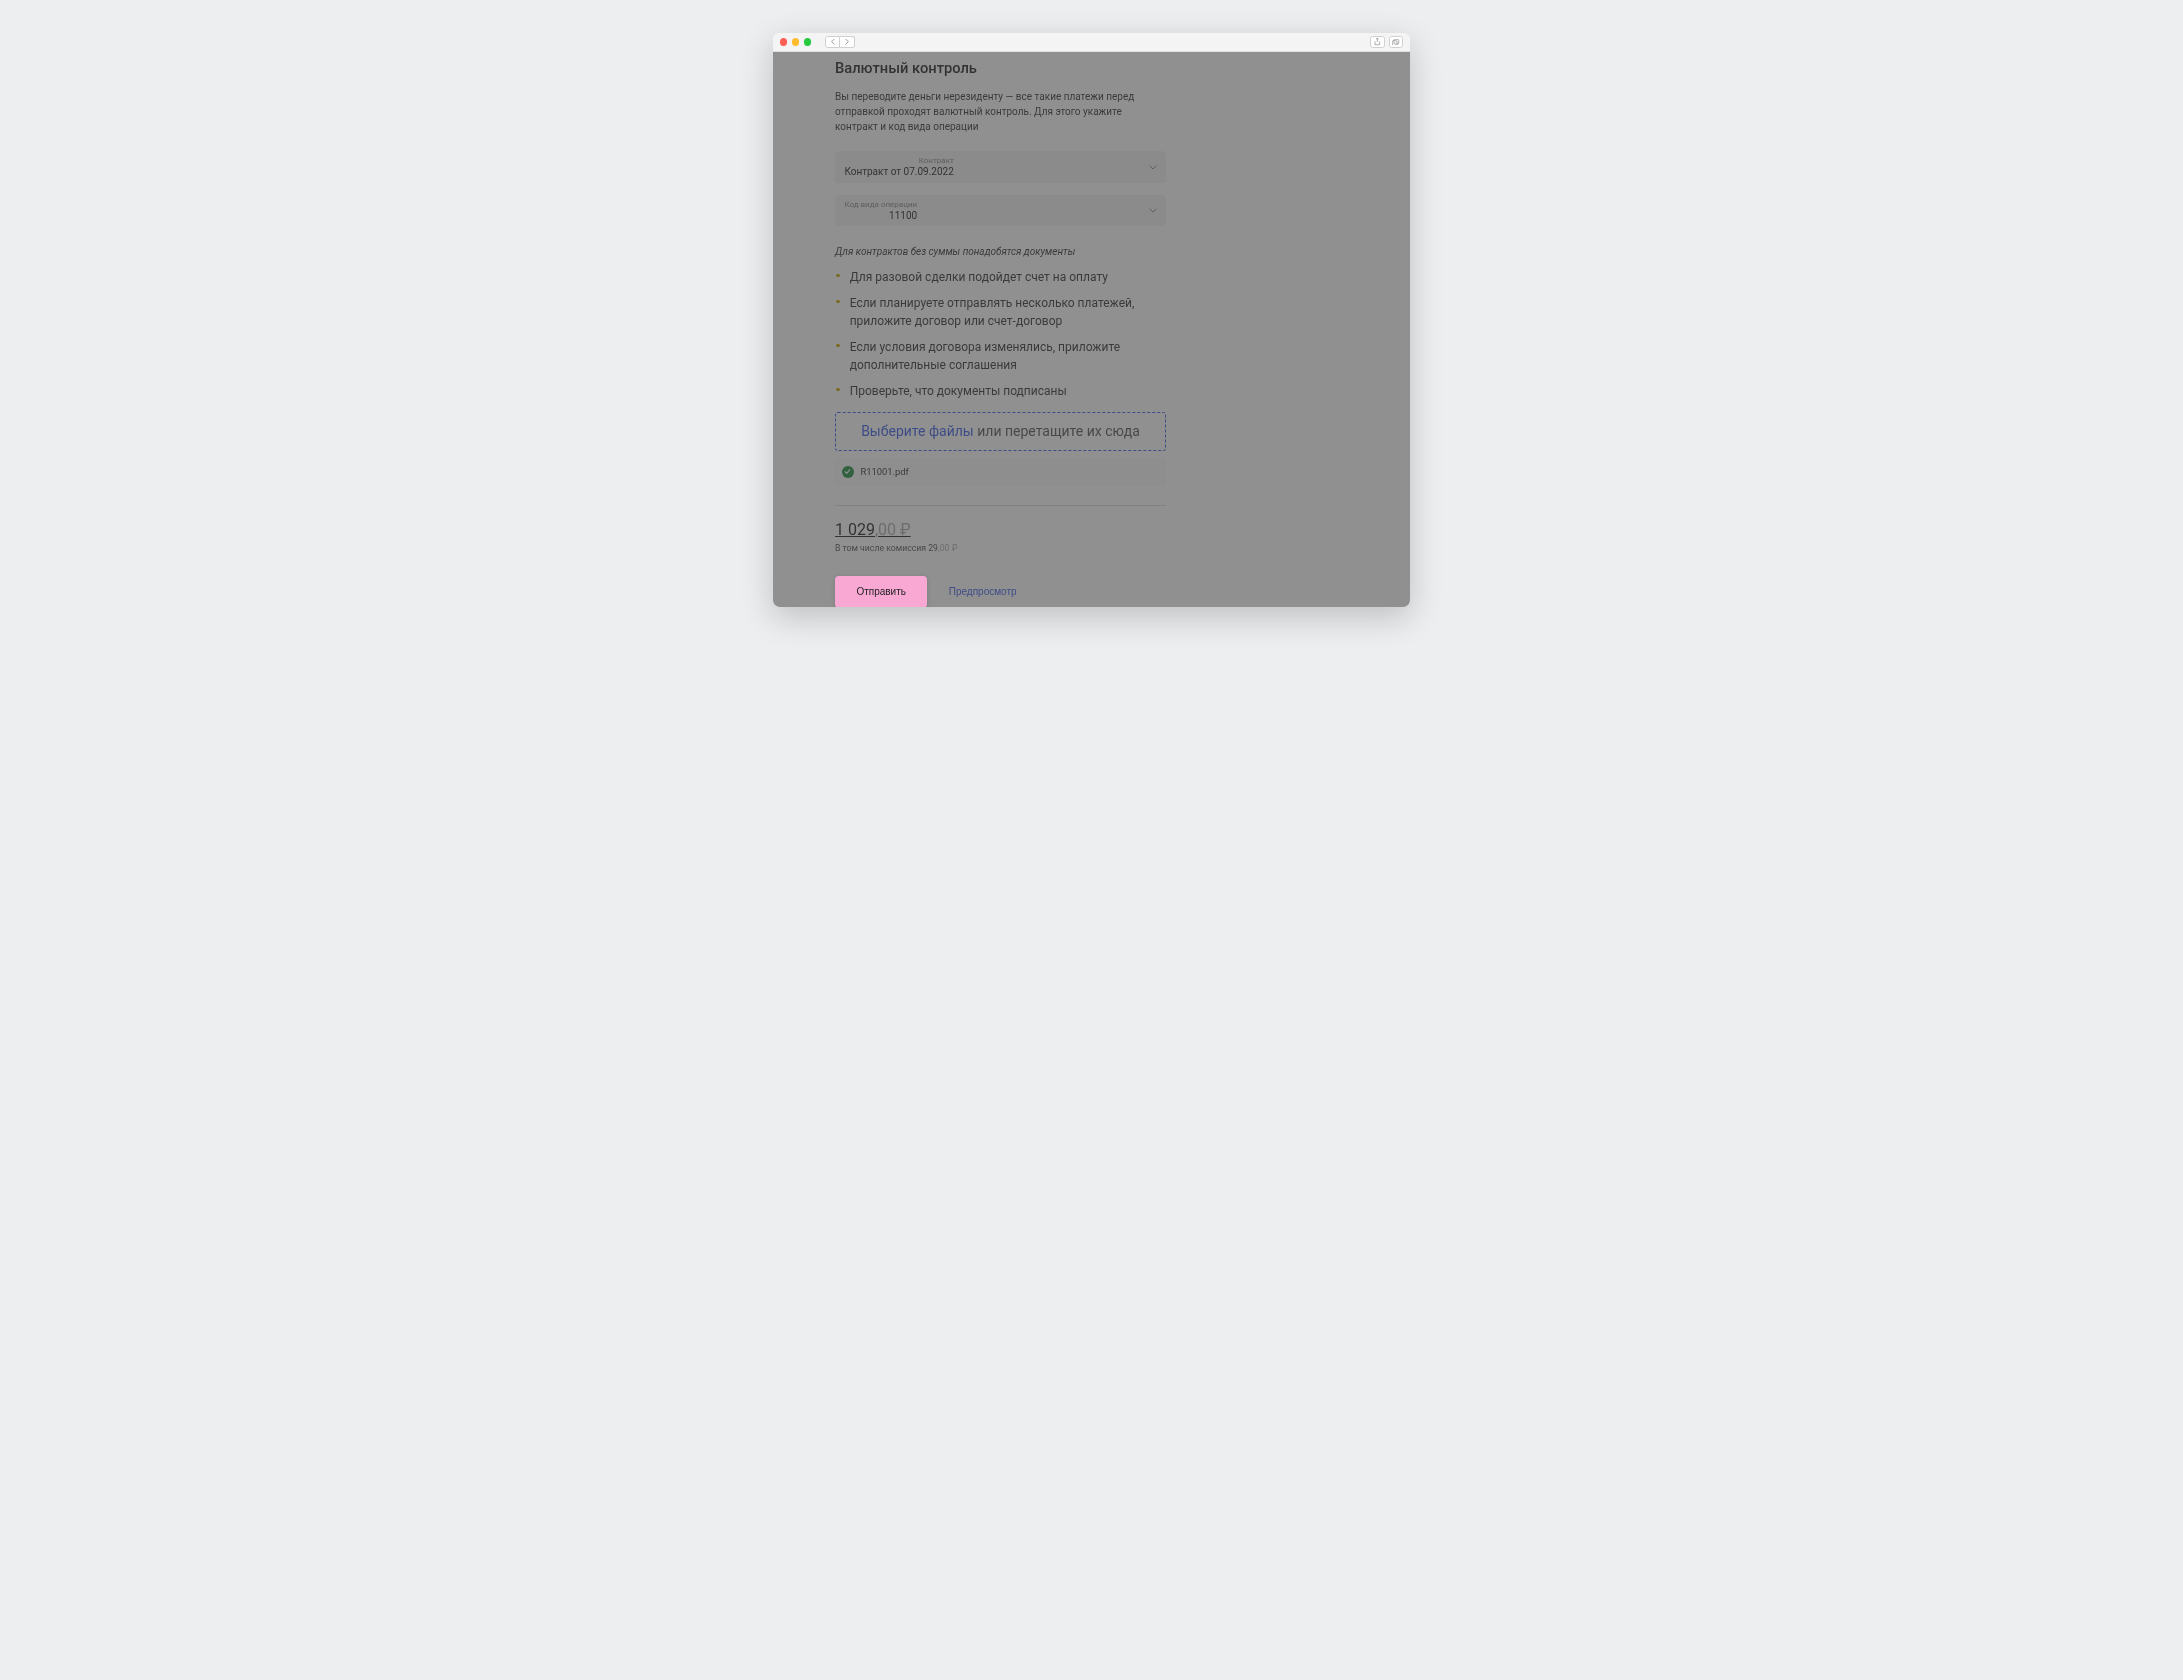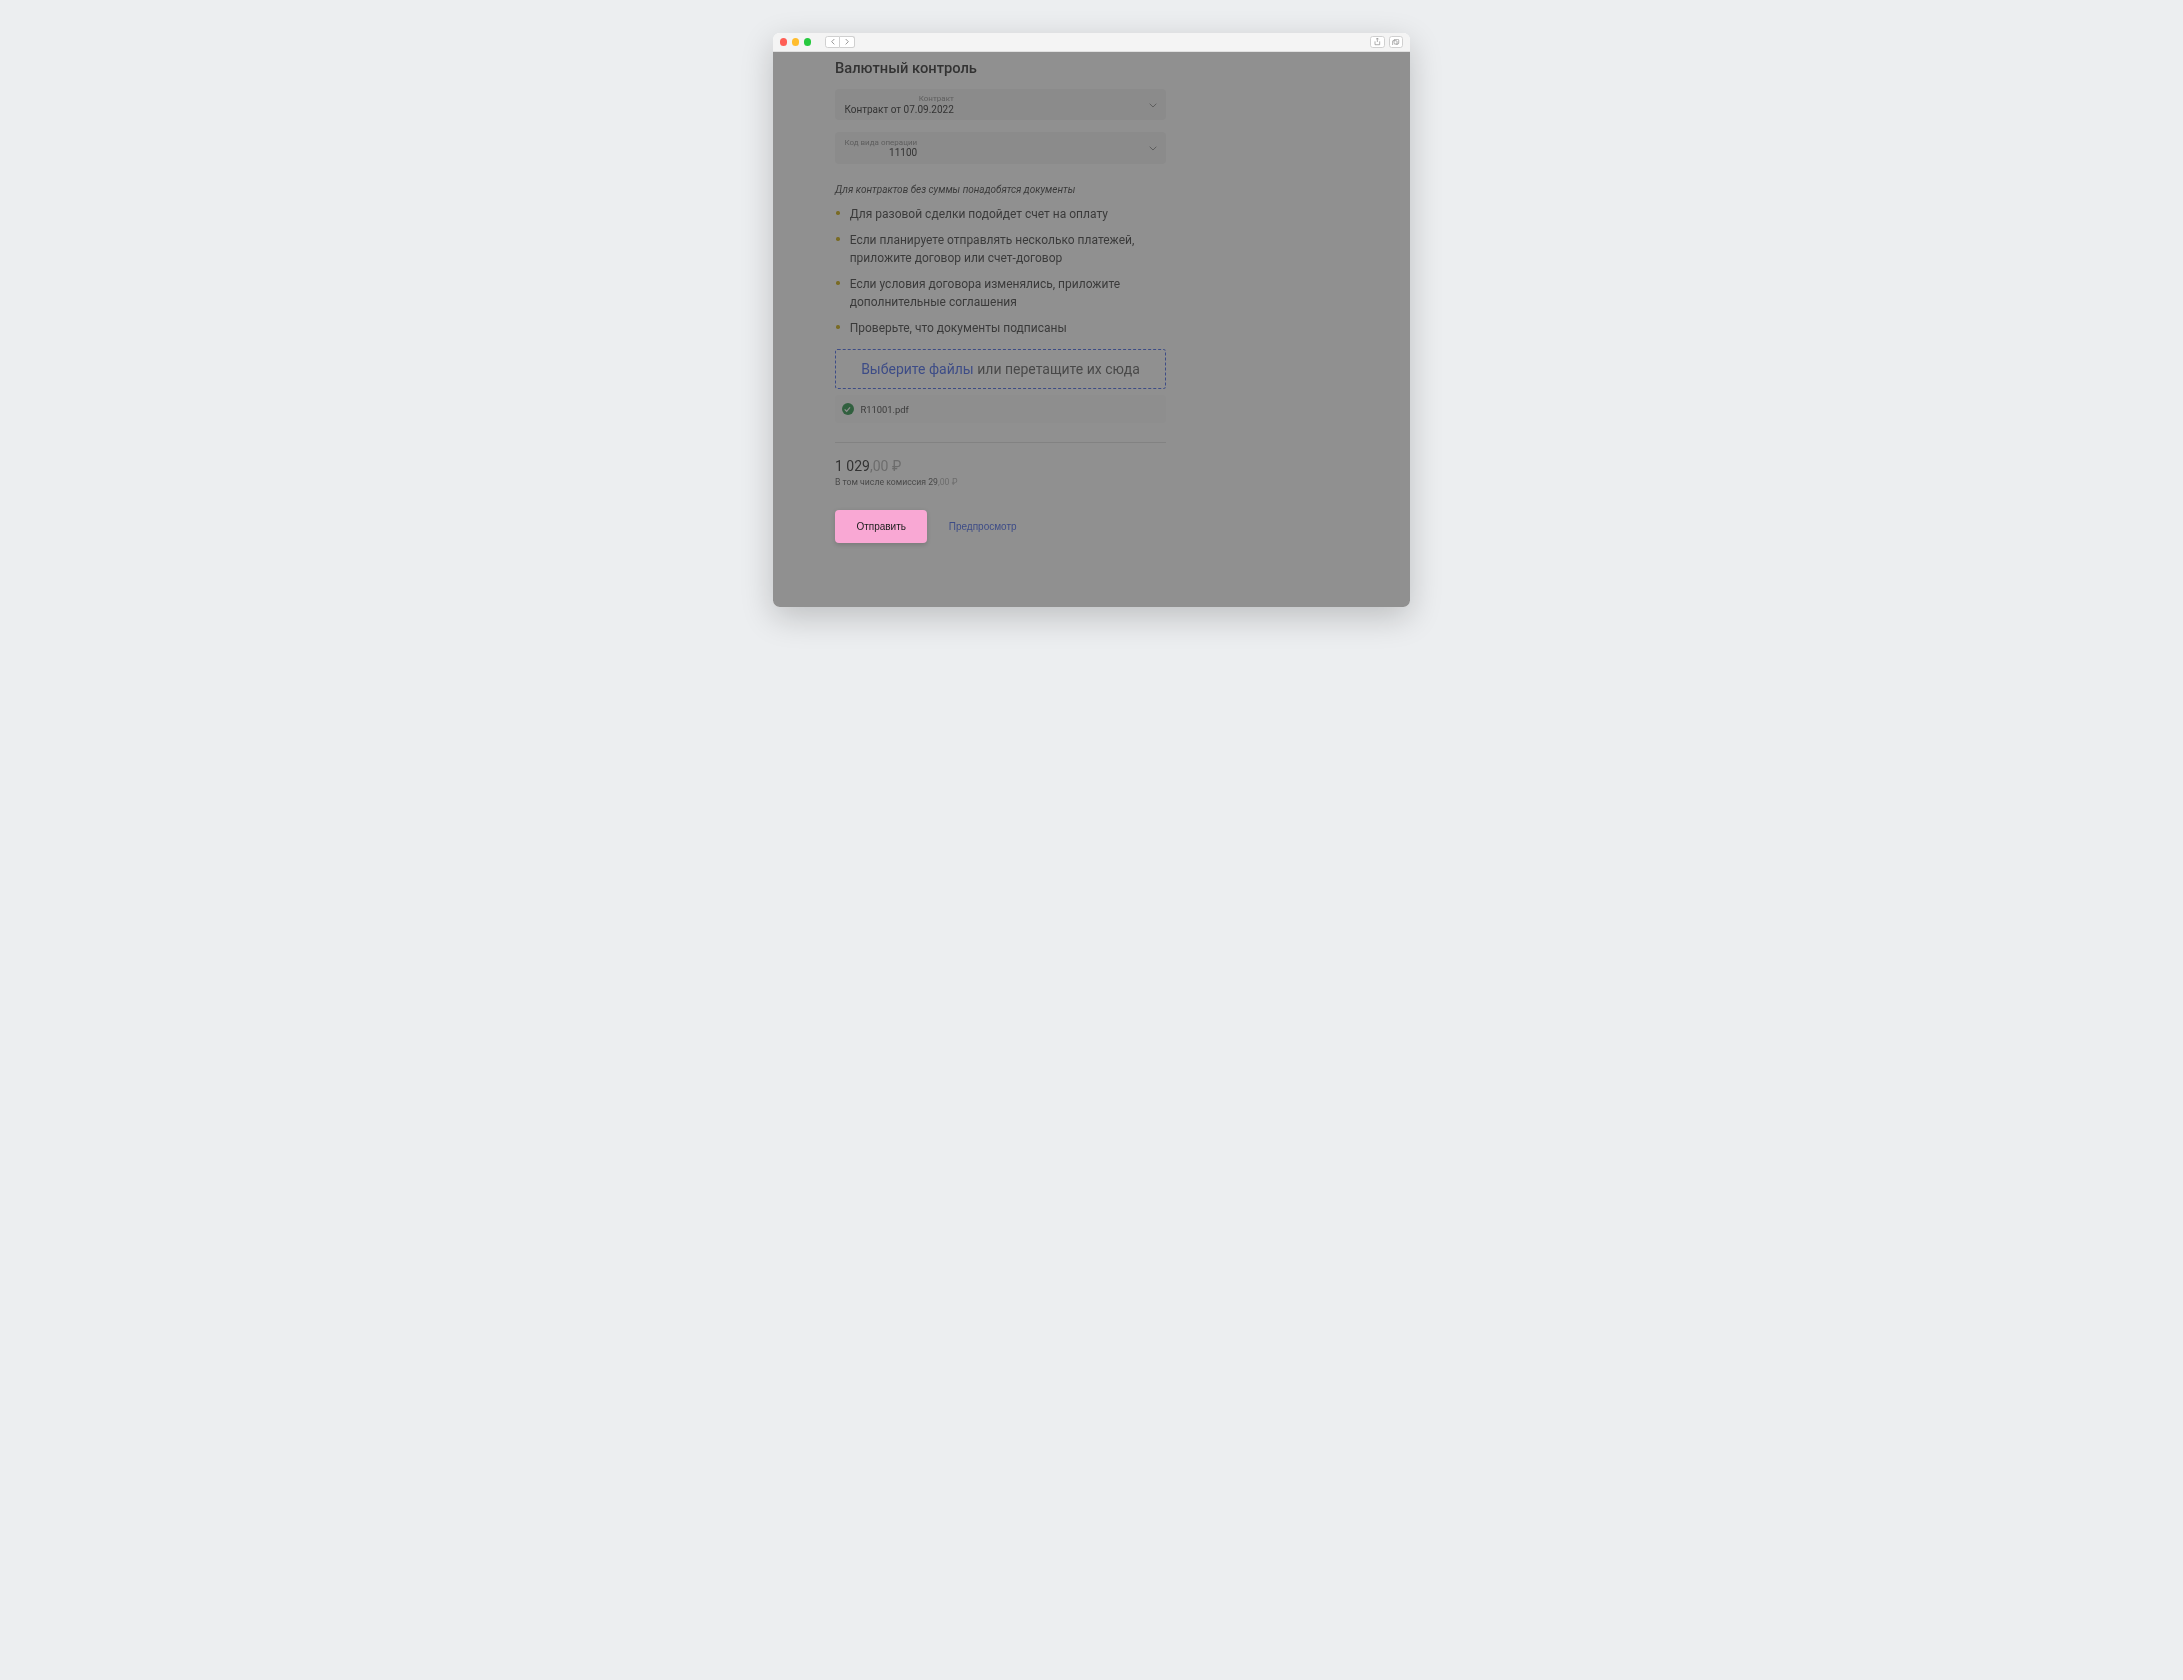--- a/index.html
+++ b/index.html
@@ -146,21 +146,21 @@
     }
     .check {
       width: 12px; height: 12px;
       background: #1e8e3e;
       border-radius: 50%;
       display: flex; align-items: center; justify-content: center;
     }
     .check svg { width: 6.7px; height: 6.7px; }
     .file-name { font-size: 9.4px; color: #333; }
     .divider { border: none; border-top: 0.7px solid #ddd; margin: 19px 0 14.7px 0; }
-    .amount-row { font-size: 14px; color: #222; display: flex; align-items: baseline; }
+    .amount-row { font-size: 16px; color: #222; display: flex; align-items: baseline; text-decoration: underline; }
     .amount-int { font-weight: 400; }
     .amount-dec { color: #aaa; }
     .commission { font-size: 8.7px; color: #555; margin-top: 3.3px; }
     .commission .dec { color: #aaa; }
     .actions { display: flex; align-items: center; gap: 21.4px; margin-top: 23px; }
     .btn-primary {
       background: #f9a8d4;
       border: none;
       border-radius: 4px;
       padding: 10.7px 21.4px;
@@ -214,20 +214,21 @@
             <rect x="0.5" y="2.5" width="7" height="7" rx="1.5" fill="none" stroke="currentColor" stroke-width="1"></rect>
             <rect x="3" y="0.5" width="7" height="7" rx="1.5" fill="none" stroke="currentColor" stroke-width="1"></rect>
           </svg>
       </div>
     </div>
   </div>
 
   <div class="content-wrapper">
     <div class="content">
       <h1>Валютный контроль</h1>
+      <p class="intro">Вы переводите деньги нерезиденту — все такие платежи перед отправкой проходят валютный контроль. Для этого укажите контракт и код вида операции</p>
 
       <div class="select-box">
         <div class="select-text">
           <span class="select-label">Контракт</span>
           <span class="select-value">Контракт от 07.09.2022</span>
         </div>
         <span class="chevron">
           <svg width="8" height="5.4" viewBox="0 0 12 8">
               <path d="M1 1 L6 6 L11 1" fill="none" stroke="currentColor" stroke-width="1.5"></path>
             </svg>

